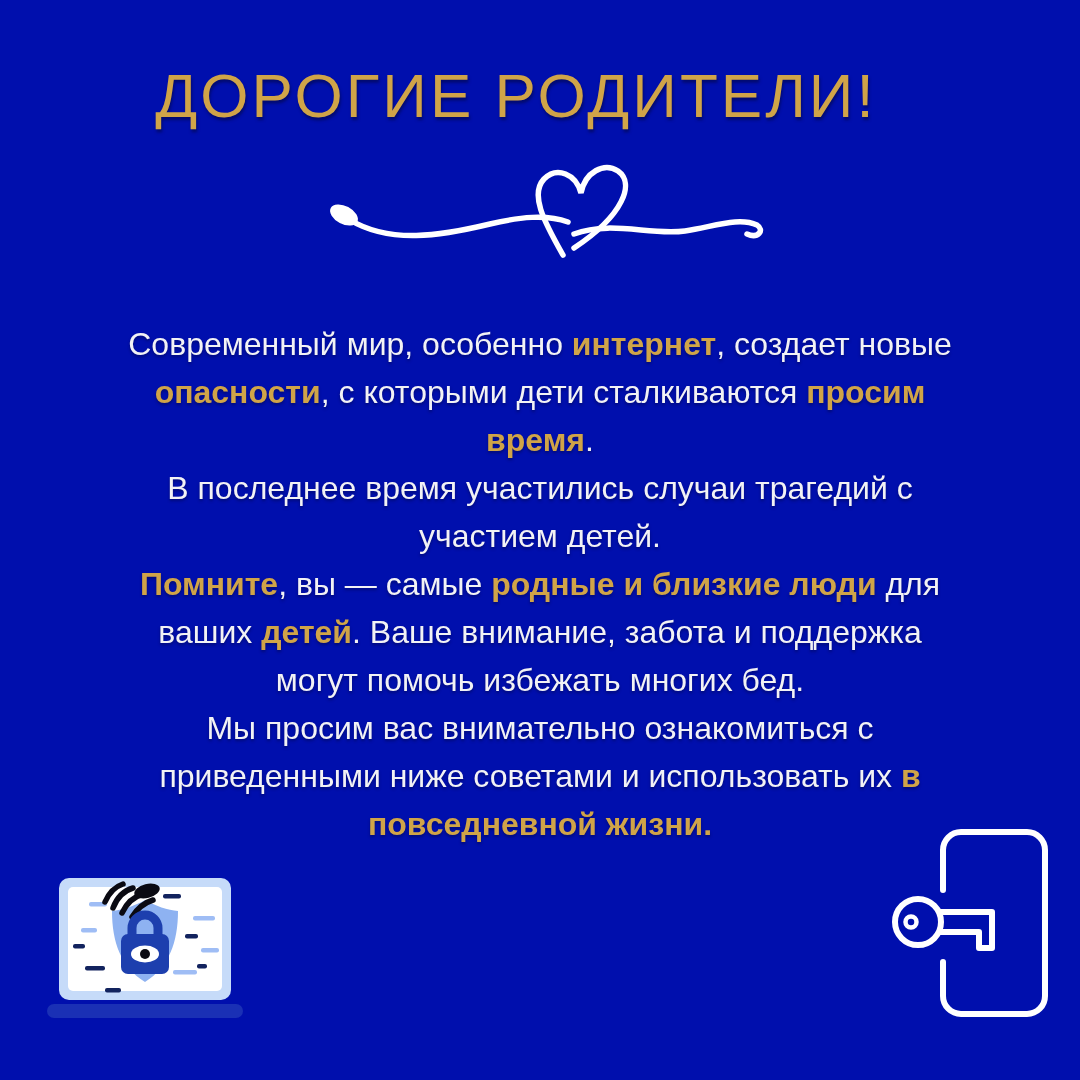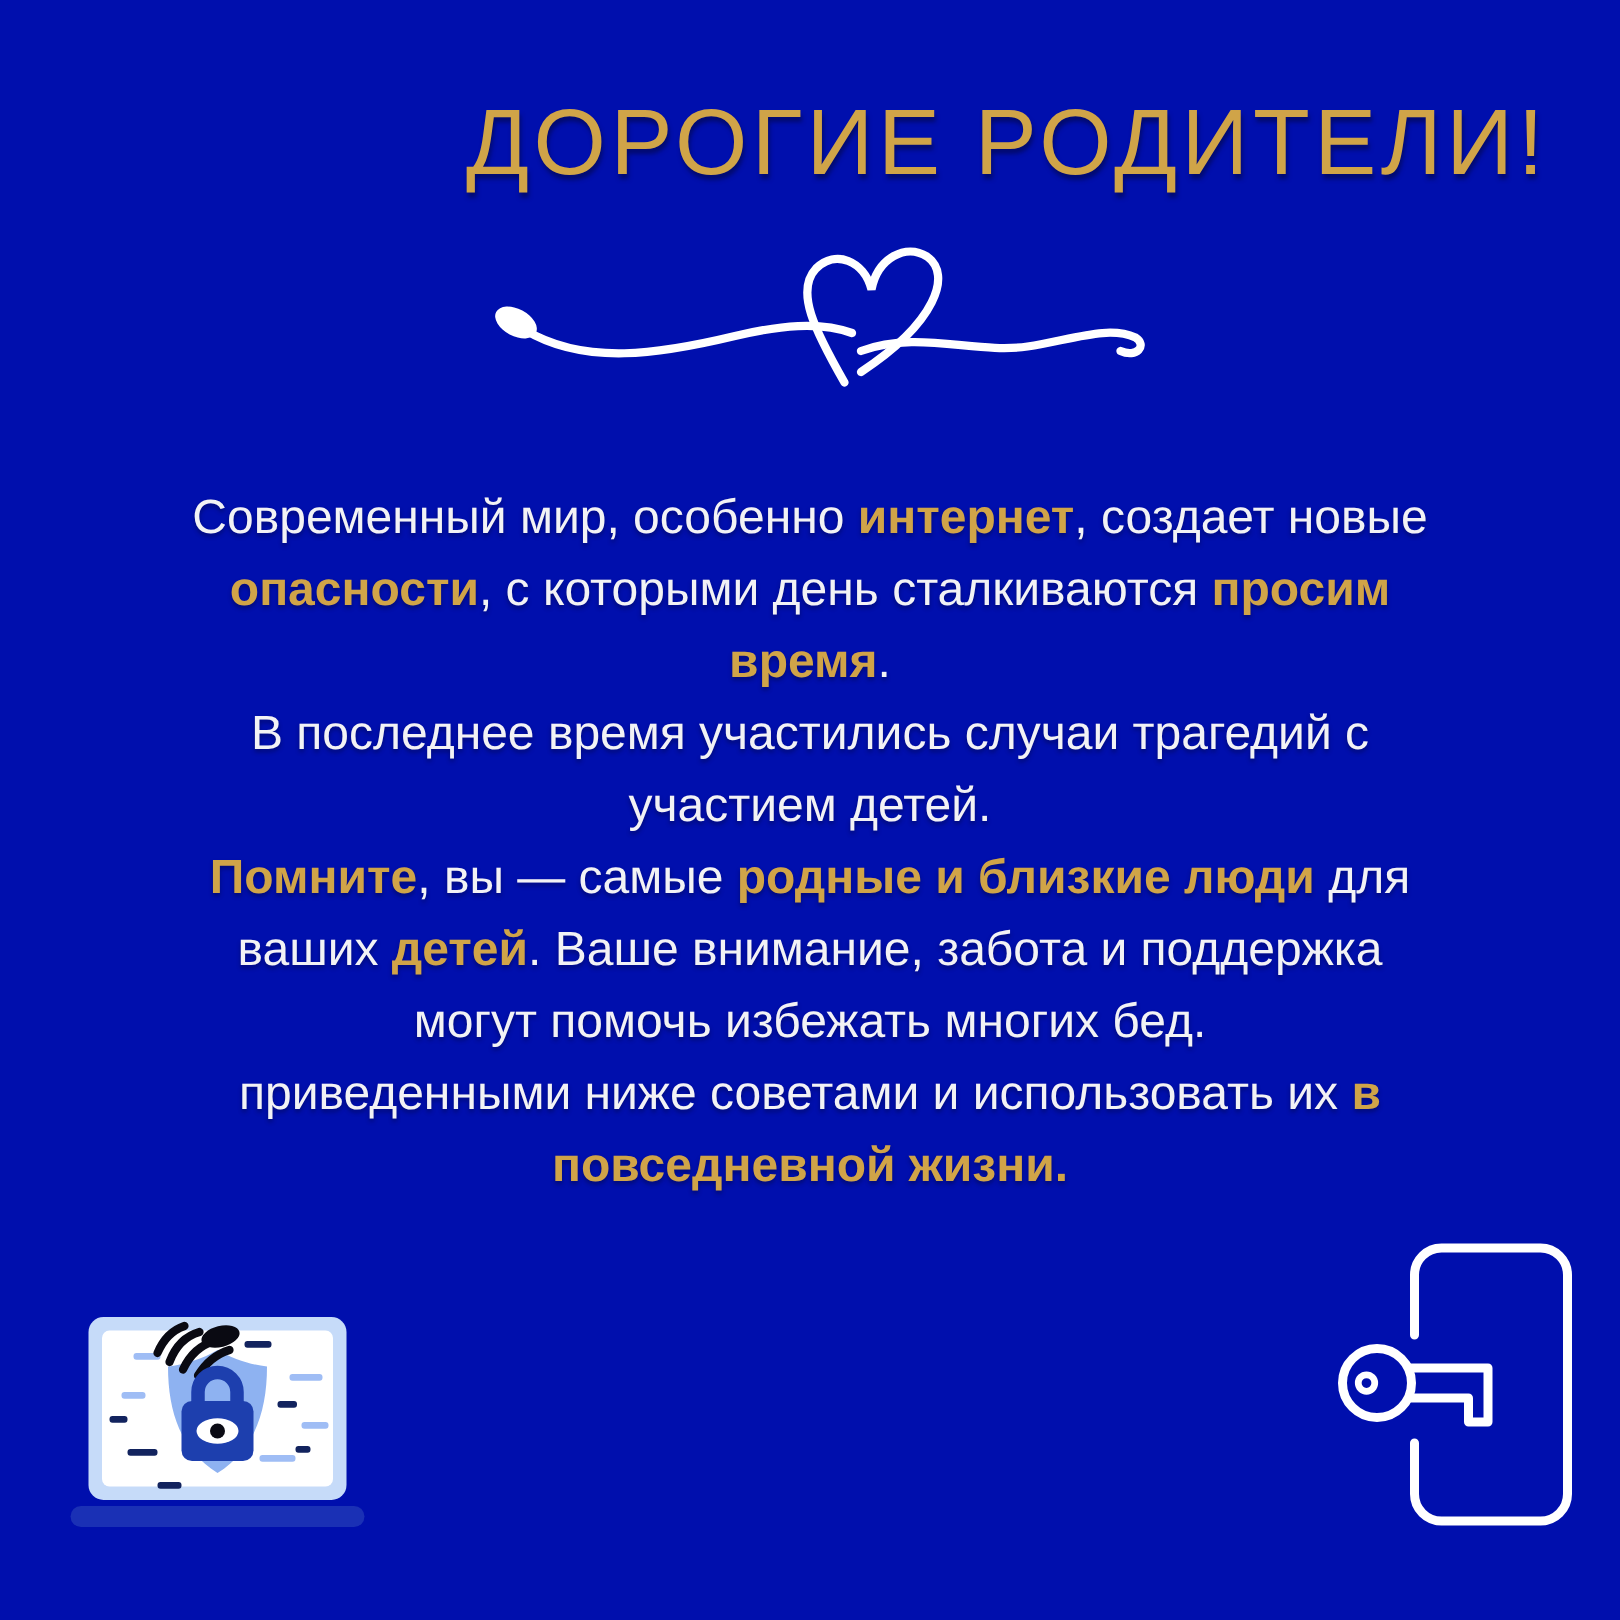--- a/index.html
+++ b/index.html
@@ -5,21 +5,21 @@
   html,body{margin:0;padding:0;}
   body{
     width:1080px;height:1080px;
     position:relative;overflow:hidden;
     background:var(--bg,#000FAD);
     font-family:"Liberation Sans", sans-serif;
   }
   .poster{position:absolute;inset:0;}
   h1.title{
     position:absolute;top:60px;left:0;width:1032px;
-    margin:0;text-align:right;
+    margin:0;text-align:center;
     font-size:62px;font-weight:400;letter-spacing:3px;
     color:var(--gold,#D0A448);
     text-shadow:1px 3px 3px rgba(4,6,50,.5);
   }
   .divider{
     position:absolute;top:158px;left:320px;width:460px;height:110px;
   }
   .body-text{
     position:absolute;top:320px;left:90px;width:900px;
     text-align:center;color:var(--txt,#F2F2F5);
@@ -46,27 +46,28 @@
     <svg viewBox="0 0 460 110">
       <ellipse cx="24" cy="57" rx="15" ry="9" transform="rotate(28 24 57)" fill="#FFFFFF"></ellipse>
       <path d="M 30 62 C 70 86 120 78 170 66 C 200 59 226 56 248 64" fill="none" stroke="#FFFFFF" stroke-width="5.5" stroke-linecap="round"></path>
       <path d="M 243 97 C 223 62 210 36 224 21 C 237 8 256 16 261 35 C 265 14 284 4 298 13 C 315 25 304 57 254 90" fill="none" stroke="#FFFFFF" stroke-width="5.5" stroke-linecap="round"></path>
       <path d="M 254 76 C 292 62 330 78 365 73 C 396 68 419 59 437 67 C 445 72 438 81 427 76" fill="none" stroke="#FFFFFF" stroke-width="5.5" stroke-linecap="round"></path>
     </svg>
   </div>
 
   <div class="body-text" id="body-text">
       <div class="line"><span>Современный мир, особенно </span><span class="hl">интернет</span><span>, создает новые</span></div>
-      <div class="line"><span class="hl">опасности</span><span>, с которыми день сталкиваются </span><span class="hl">просим</span></div>
+      <div class="line"><span class="hl">опасности</span><span>, с которыми дети сталкиваются </span><span class="hl">просим</span></div>
       <div class="line"><span class="hl">время</span><span>.</span></div>
       <div class="line"><span>В последнее время участились случаи трагедий с</span></div>
       <div class="line"><span>участием детей.</span></div>
       <div class="line"><span class="hl">Помните</span><span>, вы — самые </span><span class="hl">родные и близкие люди</span><span> для</span></div>
       <div class="line"><span>ваших </span><span class="hl">детей</span><span>. Ваше внимание, забота и поддержка</span></div>
       <div class="line"><span>могут помочь избежать многих бед.</span></div>
+      <div class="line"><span>Мы просим вас внимательно ознакомиться с</span></div>
       <div class="line"><span>приведенными ниже советами и использовать их </span><span class="hl">в</span></div>
       <div class="line"><span class="hl">повседневной жизни.</span></div>
     </div>
 
   <div class="laptop-wrap">
     <svg viewBox="0 0 200 150">
       <rect x="14" y="6" width="172" height="122" rx="10" fill="#C6DBF9"></rect>
       <rect x="23" y="15" width="154" height="104" rx="5" fill="#FFFFFF"></rect>
       <rect x="2" y="132" width="196" height="14" rx="7" fill="#1A30B5"></rect>
 

